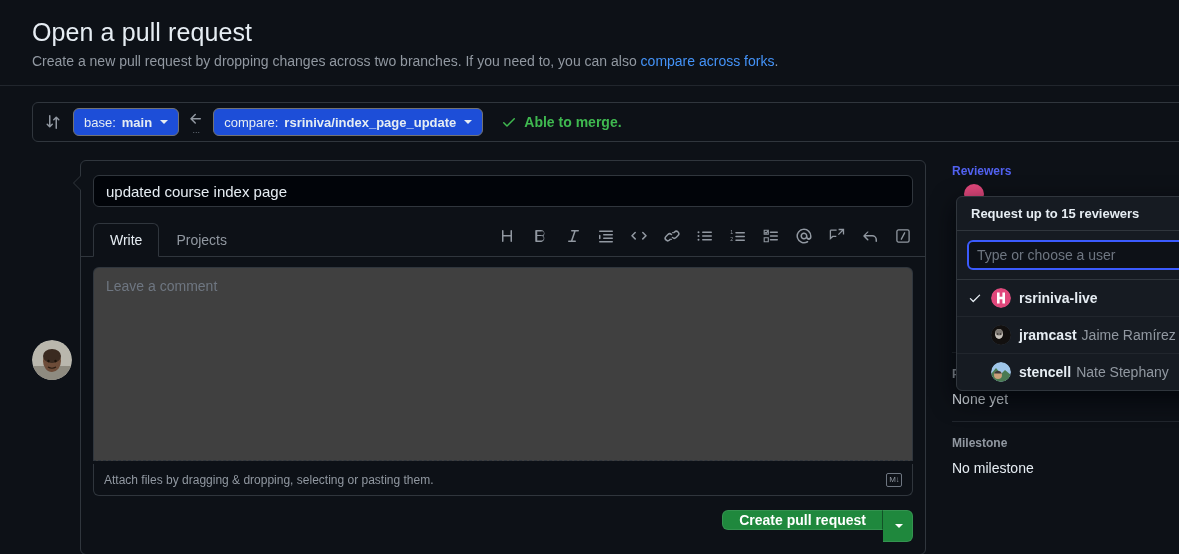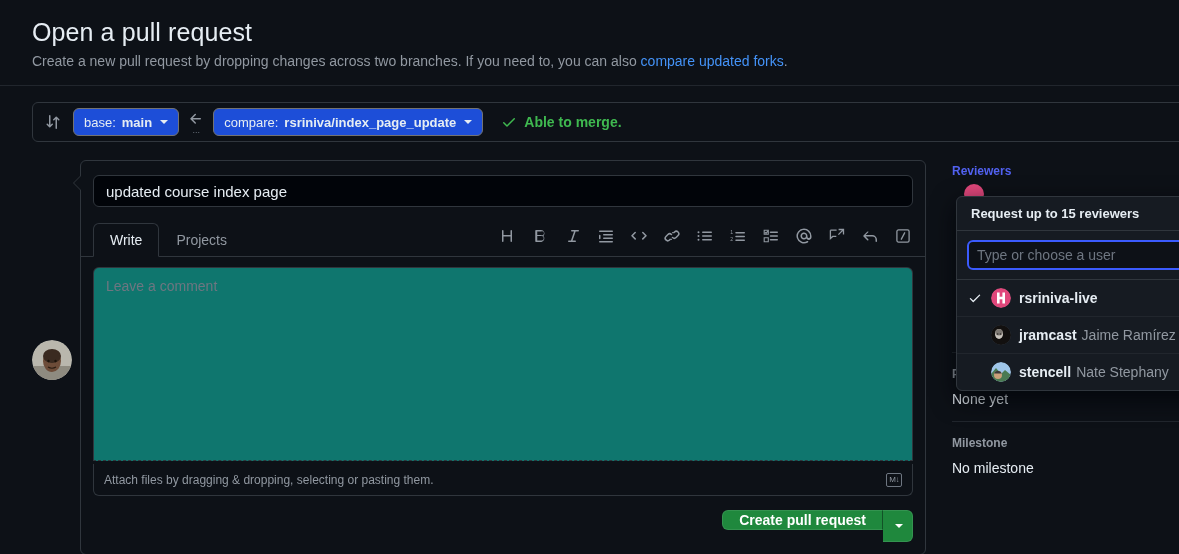--- a/index.html
+++ b/index.html
@@ -198,21 +198,21 @@
     justify-content: center;
     color: #9198a1;
     cursor: pointer;
   }
   .md-btn svg { display: block; }
 
   .textarea-wrap { padding: 10px 12px 0 12px; }
   .comment-area {
     width: 820px;
     height: 194px;
-    background: #0f766e;
+    background: #404040;
     border: 1px solid #30363d;
     border-bottom: 1px dashed #30363d;
     border-radius: 6px 6px 0 0;
     color: #e6edf3;
     font-family: "Liberation Sans", sans-serif;
     font-size: 14px;
     padding: 10px 12px;
     resize: none;
     outline: none;
   }
@@ -363,21 +363,21 @@
     background: #30363d;
   }
   .rp-login { font-weight: 600; color: #e6edf3; }
   .rp-name { color: #9198a1; margin-left: 5px; }
 </style>
 </head>
 <body>
 
 <div class="page-header">
   <h1 class="page-title">Open a pull request</h1>
-  <p class="page-sub"><span>Create a new pull request by dropping changes across two branches. If you need to, you can also </span><a class="link" href="#">compare updated forks</a><span>.</span></p>
+  <p class="page-sub"><span>Create a new pull request by dropping changes across two branches. If you need to, you can also </span><a class="link" href="#">compare across forks</a><span>.</span></p>
 </div>
 <div class="header-rule"></div>
 
 <div class="branch-bar">
   <span class="compare-icon">
     <svg width="16" height="16" viewBox="0 0 16 16" fill="currentColor">
         <path d="M4.75 1a.75.75 0 0 1 .75.75v9.19l1.22-1.22a.75.75 0 1 1 1.06 1.06l-2.5 2.5a.75.75 0 0 1-1.06 0l-2.5-2.5a.75.75 0 1 1 1.06-1.06L4 10.94V1.75A.75.75 0 0 1 4.75 1Zm6.5 14a.75.75 0 0 1-.75-.75V5.06L9.28 6.28a.75.75 0 0 1-1.06-1.06l2.5-2.5a.75.75 0 0 1 1.06 0l2.5 2.5a.75.75 0 1 1-1.06 1.06L12 5.06v9.19a.75.75 0 0 1-.75.75Z"></path>
       </svg>
   </span>
 

